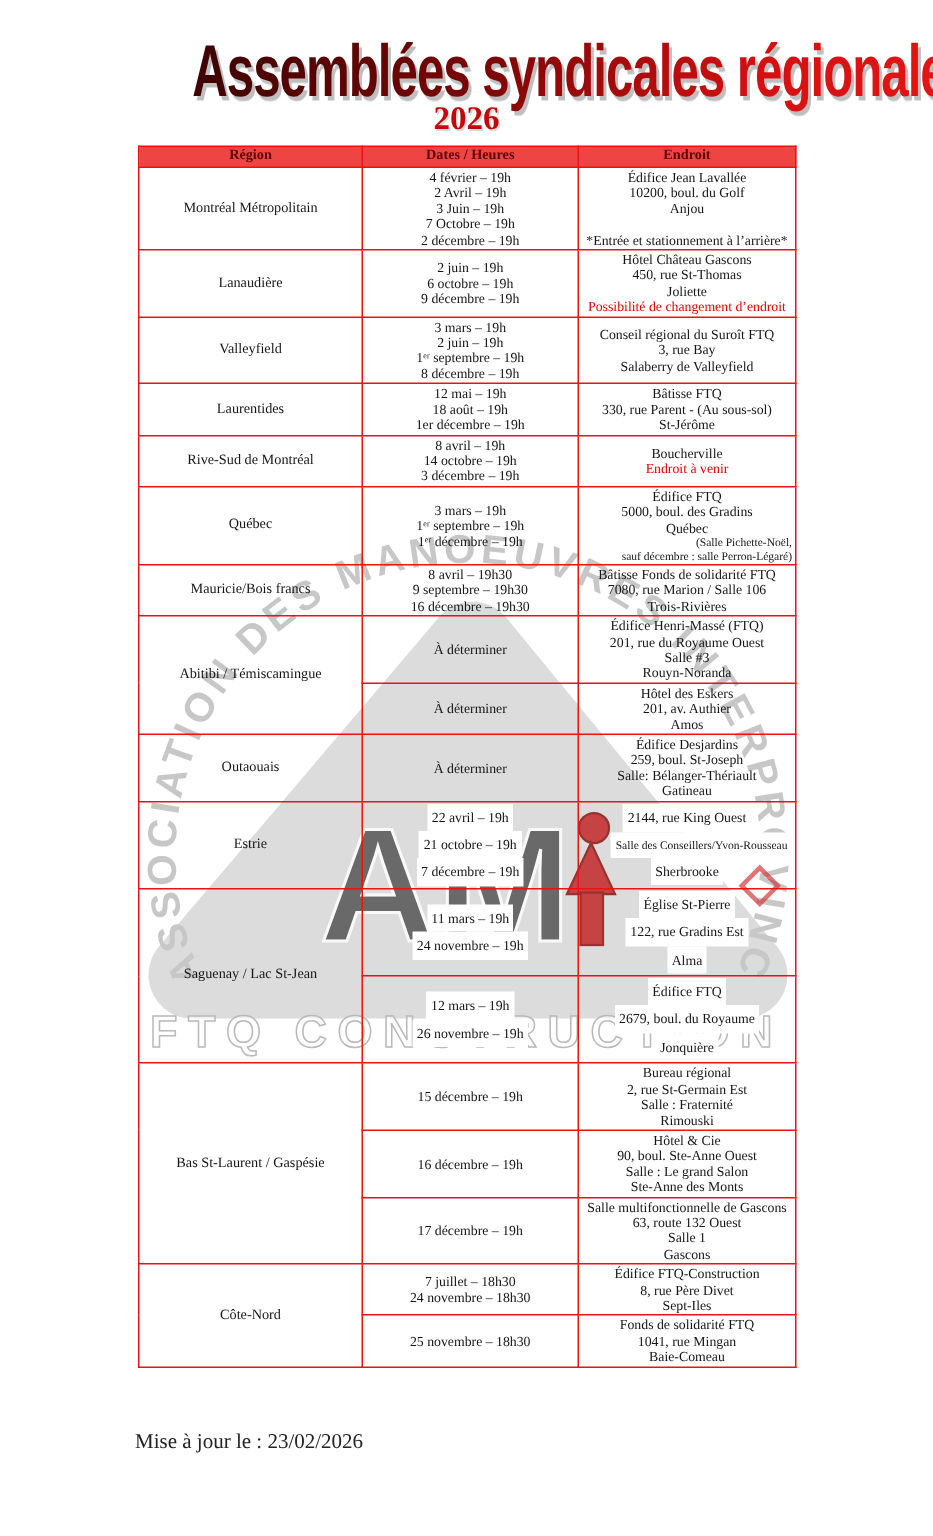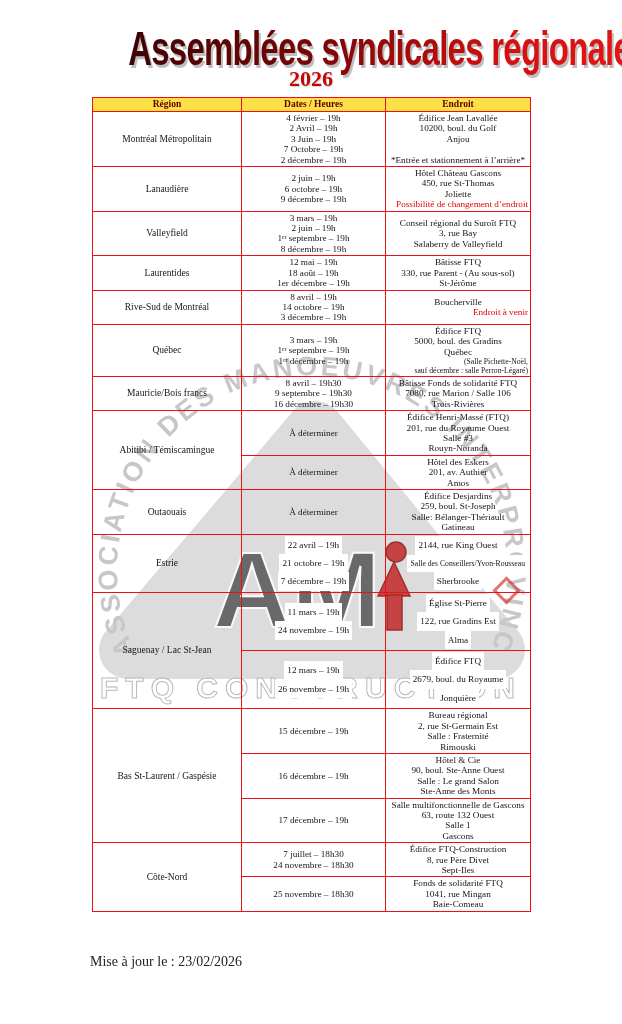--- a/index.html
+++ b/index.html
@@ -23,28 +23,28 @@
           font-size:27px;letter-spacing:3px;fill:#c7c7c7;}
   .wm-mono{font-family:"Liberation Sans","DejaVu Sans",sans-serif;font-weight:bold;
           font-size:108px;fill:#565656;stroke:#ffffff;stroke-width:2px;opacity:.85;}
   .wm-banner{font-family:"Liberation Sans","DejaVu Sans",sans-serif;font-weight:bold;
           font-size:30px;letter-spacing:7px;fill:rgba(255,255,255,.55);stroke:#b9b9b9;stroke-width:1px;}
 
   
   .table-wrap{position:absolute;left:92px;top:97px;width:438px;}
   table{border-collapse:collapse;width:438px;table-layout:fixed;}
   th,td{border:1px solid #ee1111;}
-  th{background:#fde047;color:#5c0000;font-size:9.5px;font-weight:bold;
+  th{background:#ef4444;color:#5c0000;font-size:9.5px;font-weight:bold;
      padding:1px 0;text-align:center;line-height:11px;}
   td{font-size:9.2px;line-height:10.4px;color:#151515;text-align:center;
      vertical-align:middle;padding:1px 2px;background:transparent;}
   td.region-cell{font-weight:normal;font-size:9.5px;}
   .line{white-space:nowrap;}
   .line.small{font-size:7.7px;line-height:9px;text-align:right;}
-  .line.red{color:#e80000;text-align:right;}
+  .line.red{color:#e80000;}
   .hlbox{background:#ffffff;padding:4px 3px;display:inline-block;}
 
   
   .footer{position:absolute;left:90px;top:954px;font-size:14px;color:#222;}
 </style>
 </head>
 <body>
 
 <div class="page">
 

